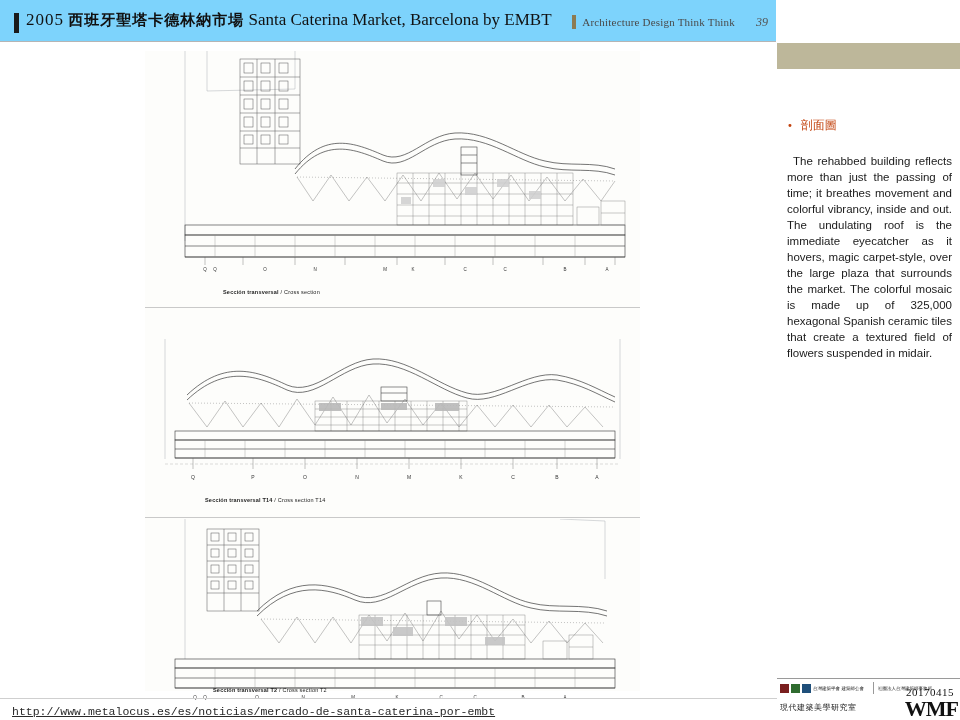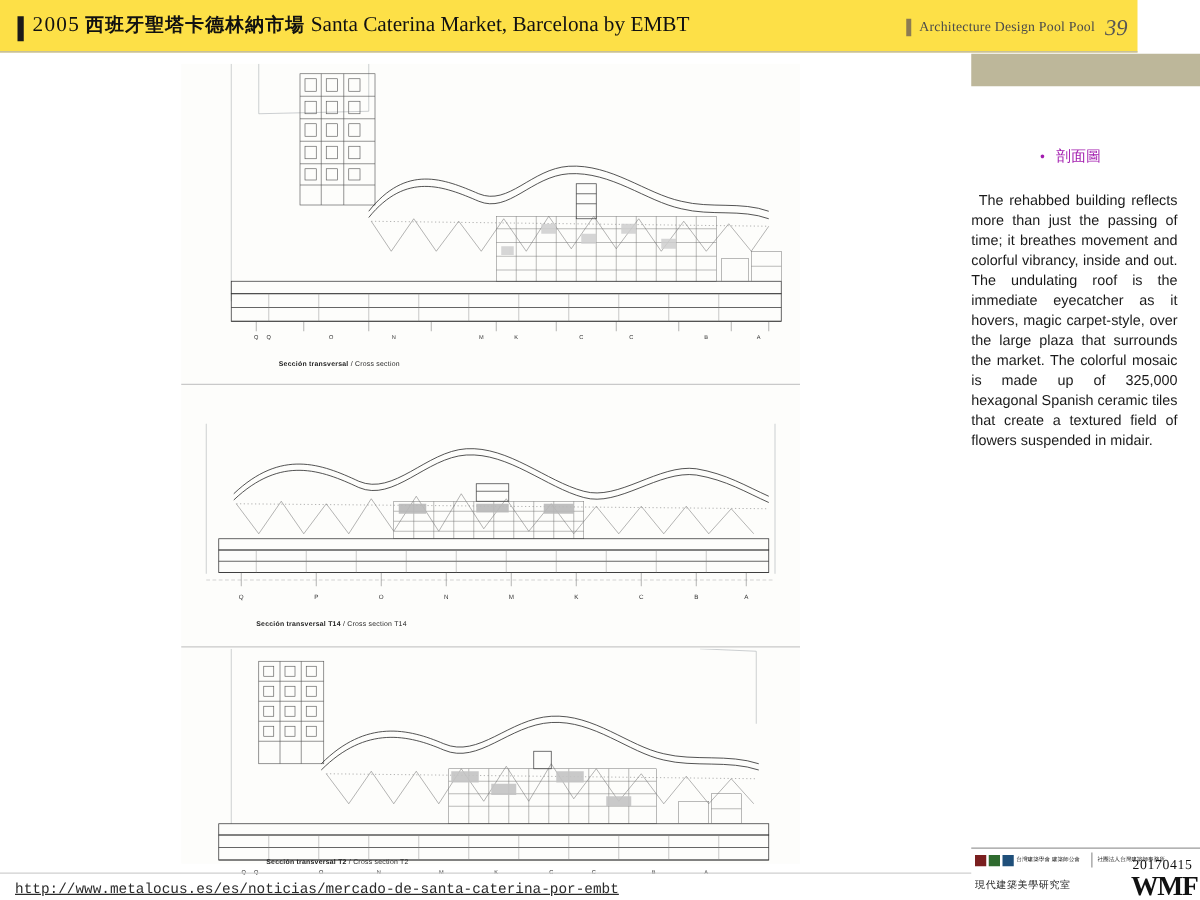--- a/index.html
+++ b/index.html
@@ -12,24 +12,24 @@
     overflow: hidden;
     background: #ffffff;
     font-family: "Liberation Sans", sans-serif;
     position: relative;
   }
 
   
   .header {
     position: absolute;
     left: 0; top: 0;
-    width: 910px; height: 42px;
+    width: 776px; height: 42px;
     border-bottom: 1px solid #b5b5b5;
     box-sizing: border-box;
-    background: #fde047;
+    background: #7dd3fc;
   }
   .title-bar-mark {
     position: absolute;
     left: 14px; top: 13px;
     width: 5px; height: 20px;
     background: #1a1a1a;
   }
   .header-title {
     position: absolute;
     left: 26px; top: 10px;
@@ -60,50 +60,49 @@
   .header-right .label {
     font-family: "Liberation Serif", serif;
     font-size: 11px;
     color: #4a4a4a;
     letter-spacing: 0.2px;
     white-space: nowrap;
   }
   .header-right .pagenum {
     font-family: "Liberation Serif", serif;
     font-style: italic;
-    font-size: 18px;
+    font-size: 12px;
     color: #555;
-    margin-left: 8px;
+    margin-left: 21px;
   }
 
   
   .right-panel {
     position: absolute;
     left: 777px; top: 43px;
     width: 183px; height: 634px;
     background: #ffffff;
   }
   .panel-band {
     position: absolute;
     left: 0; top: 0;
     width: 183px; height: 26px;
     background: #bdb79a;
   }
   .panel-bullet {
     position: absolute;
     left: 10px; top: 74px;
     font-size: 12px;
-    color: #a21caf;
+    color: #c2410c;
     font-family: "DejaVu Sans", sans-serif;
-    margin-left: 44px;
   }
   .panel-bullet .dot { font-size: 10px; margin-right: 4px; }
   .panel-text {
     position: absolute;
-    left: 0; top: 110px;
+    left: 10px; top: 110px;
     width: 165px;
     font-family: "Liberation Sans", sans-serif;
     font-size: 11.5px;
     line-height: 16px;
     color: #1a1a1a;
     text-align: justify;
     text-indent: 6px;
   }
 
   
@@ -226,21 +225,21 @@
 
 <div class="header">
   <div class="title-bar-mark"></div>
   <div class="header-title">
     <span class="year">2005</span>
     <span class="cjk">西班牙聖塔卡德林納市場</span>
     <span>Santa Caterina Market, Barcelona by EMBT</span>
   </div>
   <div class="header-right">
     <div class="bar"></div>
-    <div class="label">Architecture Design Pool Pool</div>
+    <div class="label">Architecture Design Think Think</div>
     <div class="pagenum">39</div>
   </div>
 </div>
 
 <div class="main-area">
   <div class="sheet">
 
     <div class="dwg" style="top:0px;height:250px;">
       <svg width="495" height="250" viewBox="0 0 495 250">
         <g stroke="#9aa0a6" stroke-width="0.4" fill="none">

